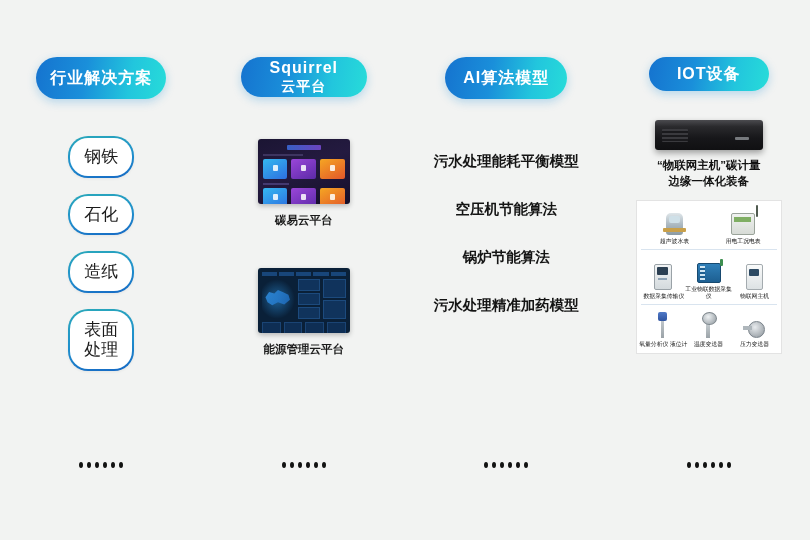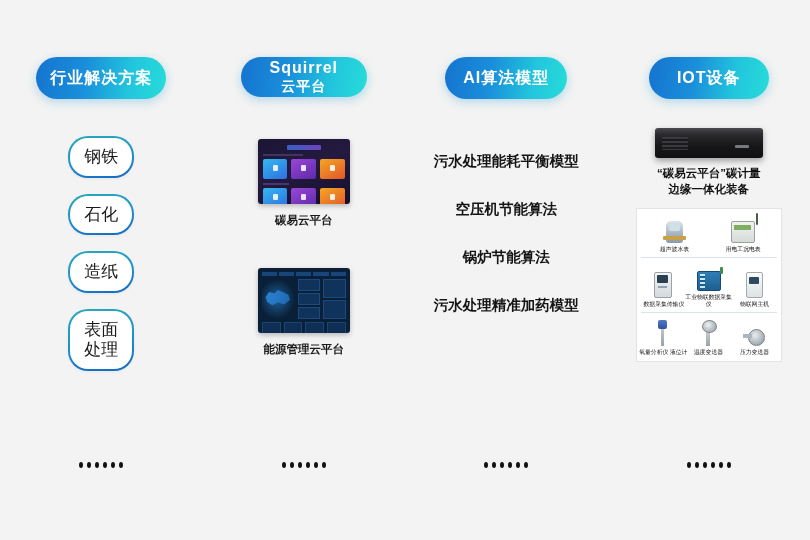--- a/index.html
+++ b/index.html
@@ -31,21 +31,21 @@
     align-items:center;
     justify-content:center;
     text-align:center;
     letter-spacing:1px;
     background:linear-gradient(100deg,#1573cf 0%,#1a8fda 38%,#22c6dd 72%,#27dcd9 100%);
     box-shadow:0 3px 10px rgba(26,140,214,0.28);
   }
   .pill-1{width:130px;height:42px;font-size:16px;}
   .pill-2{width:126px;height:40px;font-size:16px;line-height:1.25;}
   .pill-3{width:122px;height:42px;font-size:16px;}
-  .pill-4{width:120px;height:42px;font-size:16px;}
+  .pill-4{width:120px;height:34px;font-size:16px;}
   .pill .l2{font-size:14px;}
 
   
   .box-list{margin-top:37px;display:flex;flex-direction:column;gap:16px;align-items:center;}
   .ibox{
     width:66px;
     border-radius:20px;
     background:#ffffff;
     color:#1b1b1b;
     font-size:17px;
@@ -292,21 +292,21 @@
 
   <div class="column">
     <div class="pill pill-4">
       <span>IOT设备</span>
     </div>
 
     <div class="iot-wrap">
 
       <div class="server"></div>
       <div class="server-label">
-        <div>“碳易云平台”碳计量</div>
+        <div>“物联网主机”碳计量</div>
         <div>边缘一体化装备</div>
       </div>
 
       <div class="dev-panel">
 
         <div class="dev-row">
           <div class="dev">
             <div class="dev-art">
                 <div class="g-meter"></div>
               </div>

